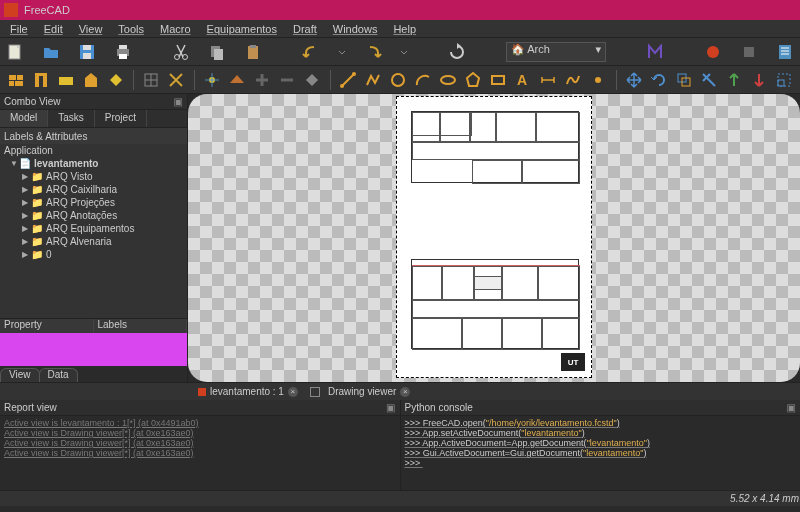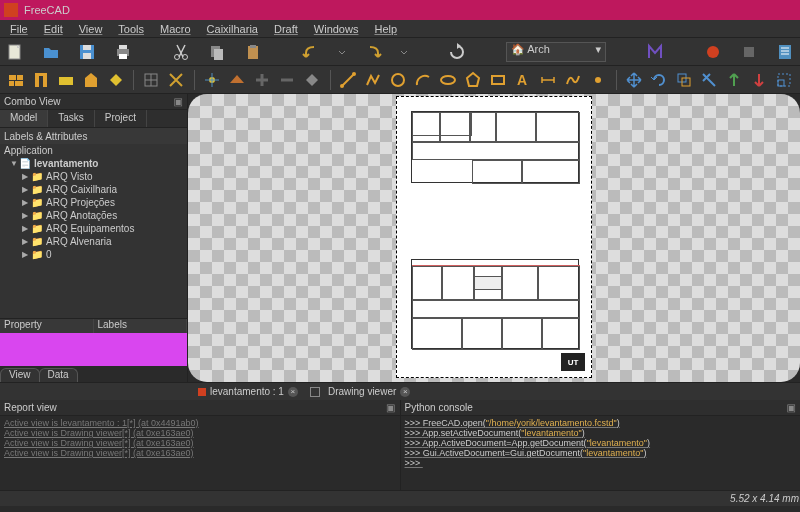--- a/index.html
+++ b/index.html
@@ -62,21 +62,21 @@
   <div class="logo"></div>
   <span>FreeCAD</span>
 </div>
 
 <div class="menubar">
   <span>File</span>
   <span>Edit</span>
   <span>View</span>
   <span>Tools</span>
   <span>Macro</span>
-  <span>Caixilharia</span>
+  <span>Equipamentos</span>
   <span>Draft</span>
   <span>Windows</span>
   <span>Help</span>
 </div>
 
 <div class="toolbar">
   <div class="tbtn">
       <svg width="18" height="18">
         <rect x="3" y="2" width="11" height="14" fill="#e8e8d8" stroke="#888"></rect>
         <path d="M11 2 L14 5 L11 5 Z" fill="#ccc"></path>

